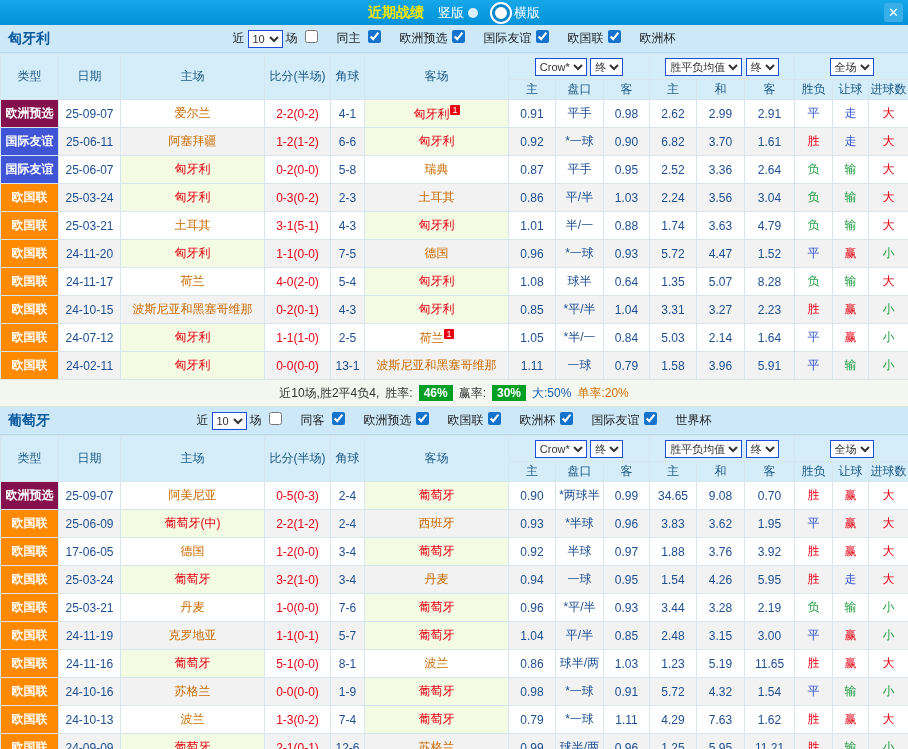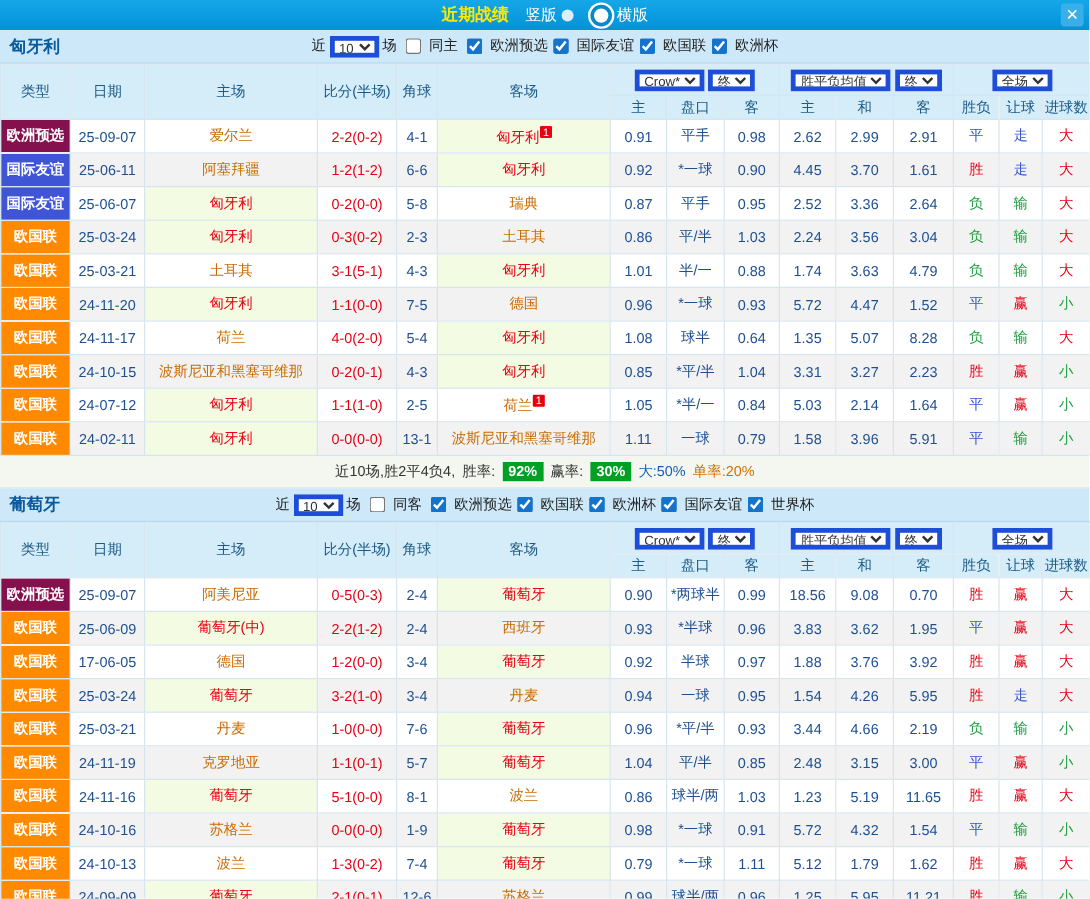--- a/index.html
+++ b/index.html
@@ -11,22 +11,22 @@
   .title{color:#ffe800;font-weight:bold;font-size:14px}
   .radio-label{display:inline-flex;align-items:center;gap:4px;color:#fff;font-size:13px;cursor:pointer}
   .radio{width:10px;height:10px;border-radius:50%;background:#dceef9;display:inline-block}
   .radio.selected{width:12px;height:12px;background:#fff;border:3px solid #0a88ca;box-shadow:0 0 0 2px #fff}
   .close-btn{position:absolute;right:5px;top:3px;width:19px;height:19px;background:#38afe9;
              border-radius:3px;color:#fff;text-align:center;line-height:19px;font-size:13px;font-weight:bold;cursor:pointer}
   
   .filterbar{height:27px;background:#cde9f9;border-bottom:1px solid #b7daee;display:flex;align-items:center;position:relative}
   .team-name{position:absolute;left:8px;color:#0a5a9e;font-weight:bold;font-size:14px}
   .filters{margin:0 auto;display:flex;align-items:center;gap:3px;color:#222}
-  .filters select,thead select{font-size:11px;height:18px;border:4px solid #1d4ed8;background:#fff;color:#333}
-  label.chk{display:inline-flex;align-items:center;gap:6px;cursor:pointer}
+  .filters select,thead select{font-size:11px;height:18px;border:1px solid #1d4ed8;background:#fff;color:#333}
+  label.chk{display:inline-flex;align-items:flex-start;gap:18px;cursor:pointer}
   input[type=checkbox]{width:13px;height:13px;accent-color:#1673cc;margin:0 1px 0 4px}
   
   table.grid{width:908px;border-collapse:collapse;table-layout:fixed;text-align:center}
   .grid th,.grid td{border:1px solid #d7e5ef;overflow:hidden;white-space:nowrap;padding:0 1px}
   .grid thead th{background:#d5ecf9;color:#1b5a86;font-weight:normal}
   .grid thead tr.h1 th{height:25px}
   .grid thead tr.h2 th{height:19px}
   .grid tbody tr{height:28px}
   .grid tbody tr.alt td{background:#f2f2f2}
   td.type-cell{color:#fff;font-weight:bold;padding:0;font-size:12px}
@@ -155,21 +155,21 @@
       <tr class="alt">
     <td class="type-cell" style="background: rgb(63, 85, 214);">国际友谊</td>
     <td class="date">25-06-11</td>
     <td class="team"><span>阿塞拜疆</span></td>
     <td class="score">1-2(1-2)</td>
     <td class="corner">6-6</td>
     <td class="team hl"><span>匈牙利</span></td>
     <td class="odds">0.92</td>
     <td class="odds">*一球</td>
     <td class="odds">0.90</td>
-    <td class="odds">4.45</td>
+    <td class="odds">6.82</td>
     <td class="odds">3.70</td>
     <td class="odds">1.61</td>
     <td class="res" style="color: rgb(230, 0, 18);">胜</td>
     <td class="res" style="color: rgb(51, 85, 204);">走</td>
     <td class="res" style="color: rgb(230, 0, 18);">大</td>
   </tr>
       <tr>
     <td class="type-cell" style="background: rgb(63, 85, 214);">国际友谊</td>
     <td class="date">25-06-07</td>
     <td class="team hl"><span>匈牙利</span></td>
@@ -304,21 +304,21 @@
     <td class="res" style="color: rgb(51, 85, 204);">平</td>
     <td class="res" style="color: rgb(30, 158, 64);">输</td>
     <td class="res" style="color: rgb(30, 158, 64);">小</td>
   </tr>
     </tbody>
 </table>
 
 <div class="summary">
   <span>近10场,胜2平4负4,</span>
   <span>胜率:</span>
-  <span class="badge">92%</span>
+  <span class="badge">46%</span>
   <span>赢率:</span>
   <span class="badge">30%</span>
   <span class="big-rate">大:50%</span>
   <span class="single-rate">单率:20%</span>
 </div>
 
 <div class="filterbar">
   <span class="team-name">葡萄牙</span>
   <span class="filters">
     <span>近</span>
@@ -401,21 +401,21 @@
       <tr>
     <td class="type-cell" style="background: rgb(132, 16, 78);">欧洲预选</td>
     <td class="date">25-09-07</td>
     <td class="team"><span>阿美尼亚</span></td>
     <td class="score">0-5(0-3)</td>
     <td class="corner">2-4</td>
     <td class="team hl"><span>葡萄牙</span></td>
     <td class="odds">0.90</td>
     <td class="odds">*两球半</td>
     <td class="odds">0.99</td>
-    <td class="odds">18.56</td>
+    <td class="odds">34.65</td>
     <td class="odds">9.08</td>
     <td class="odds">0.70</td>
     <td class="res" style="color: rgb(230, 0, 18);">胜</td>
     <td class="res" style="color: rgb(230, 0, 18);">赢</td>
     <td class="res" style="color: rgb(230, 0, 18);">大</td>
   </tr>
       <tr class="alt">
     <td class="type-cell" style="background: rgb(255, 138, 0);">欧国联</td>
     <td class="date">25-06-09</td>
     <td class="team hl"><span>葡萄牙(中)</span></td>
@@ -470,21 +470,21 @@
     <td class="type-cell" style="background: rgb(255, 138, 0);">欧国联</td>
     <td class="date">25-03-21</td>
     <td class="team"><span>丹麦</span></td>
     <td class="score">1-0(0-0)</td>
     <td class="corner">7-6</td>
     <td class="team hl"><span>葡萄牙</span></td>
     <td class="odds">0.96</td>
     <td class="odds">*平/半</td>
     <td class="odds">0.93</td>
     <td class="odds">3.44</td>
-    <td class="odds">4.66</td>
+    <td class="odds">3.28</td>
     <td class="odds">2.19</td>
     <td class="res" style="color: rgb(30, 158, 64);">负</td>
     <td class="res" style="color: rgb(30, 158, 64);">输</td>
     <td class="res" style="color: rgb(30, 158, 64);">小</td>
   </tr>
       <tr class="alt">
     <td class="type-cell" style="background: rgb(255, 138, 0);">欧国联</td>
     <td class="date">24-11-19</td>
     <td class="team"><span>克罗地亚</span></td>
     <td class="score">1-1(0-1)</td>
@@ -537,22 +537,22 @@
       <tr>
     <td class="type-cell" style="background: rgb(255, 138, 0);">欧国联</td>
     <td class="date">24-10-13</td>
     <td class="team"><span>波兰</span></td>
     <td class="score">1-3(0-2)</td>
     <td class="corner">7-4</td>
     <td class="team hl"><span>葡萄牙</span></td>
     <td class="odds">0.79</td>
     <td class="odds">*一球</td>
     <td class="odds">1.11</td>
-    <td class="odds">5.12</td>
-    <td class="odds">1.79</td>
+    <td class="odds">4.29</td>
+    <td class="odds">7.63</td>
     <td class="odds">1.62</td>
     <td class="res" style="color: rgb(230, 0, 18);">胜</td>
     <td class="res" style="color: rgb(230, 0, 18);">赢</td>
     <td class="res" style="color: rgb(230, 0, 18);">大</td>
   </tr>
       <tr class="alt">
     <td class="type-cell" style="background: rgb(255, 138, 0);">欧国联</td>
     <td class="date">24-09-09</td>
     <td class="team hl"><span>葡萄牙</span></td>
     <td class="score">2-1(0-1)</td>

